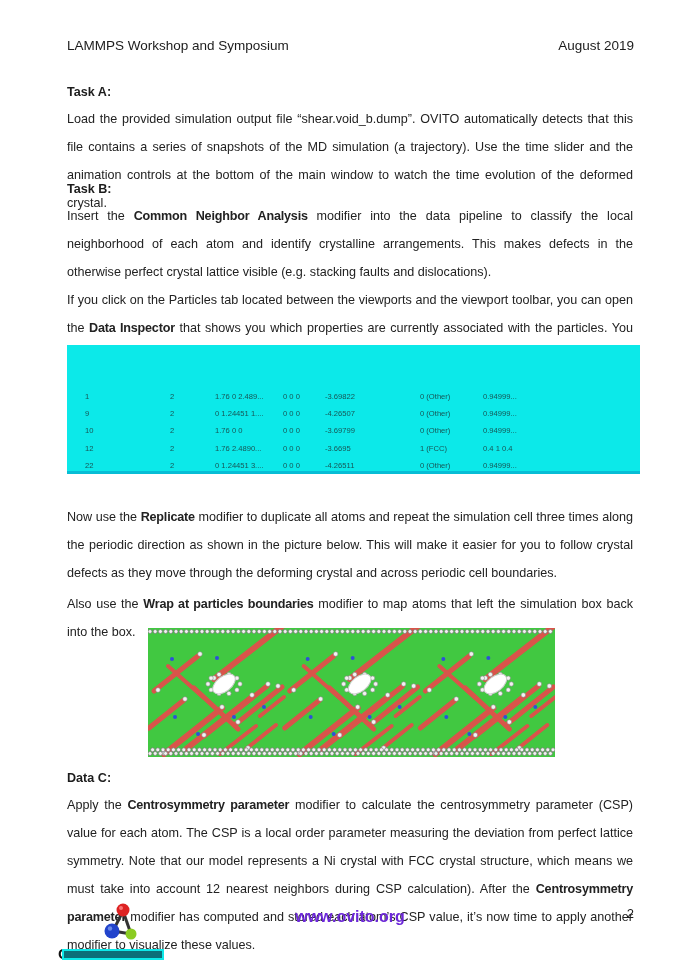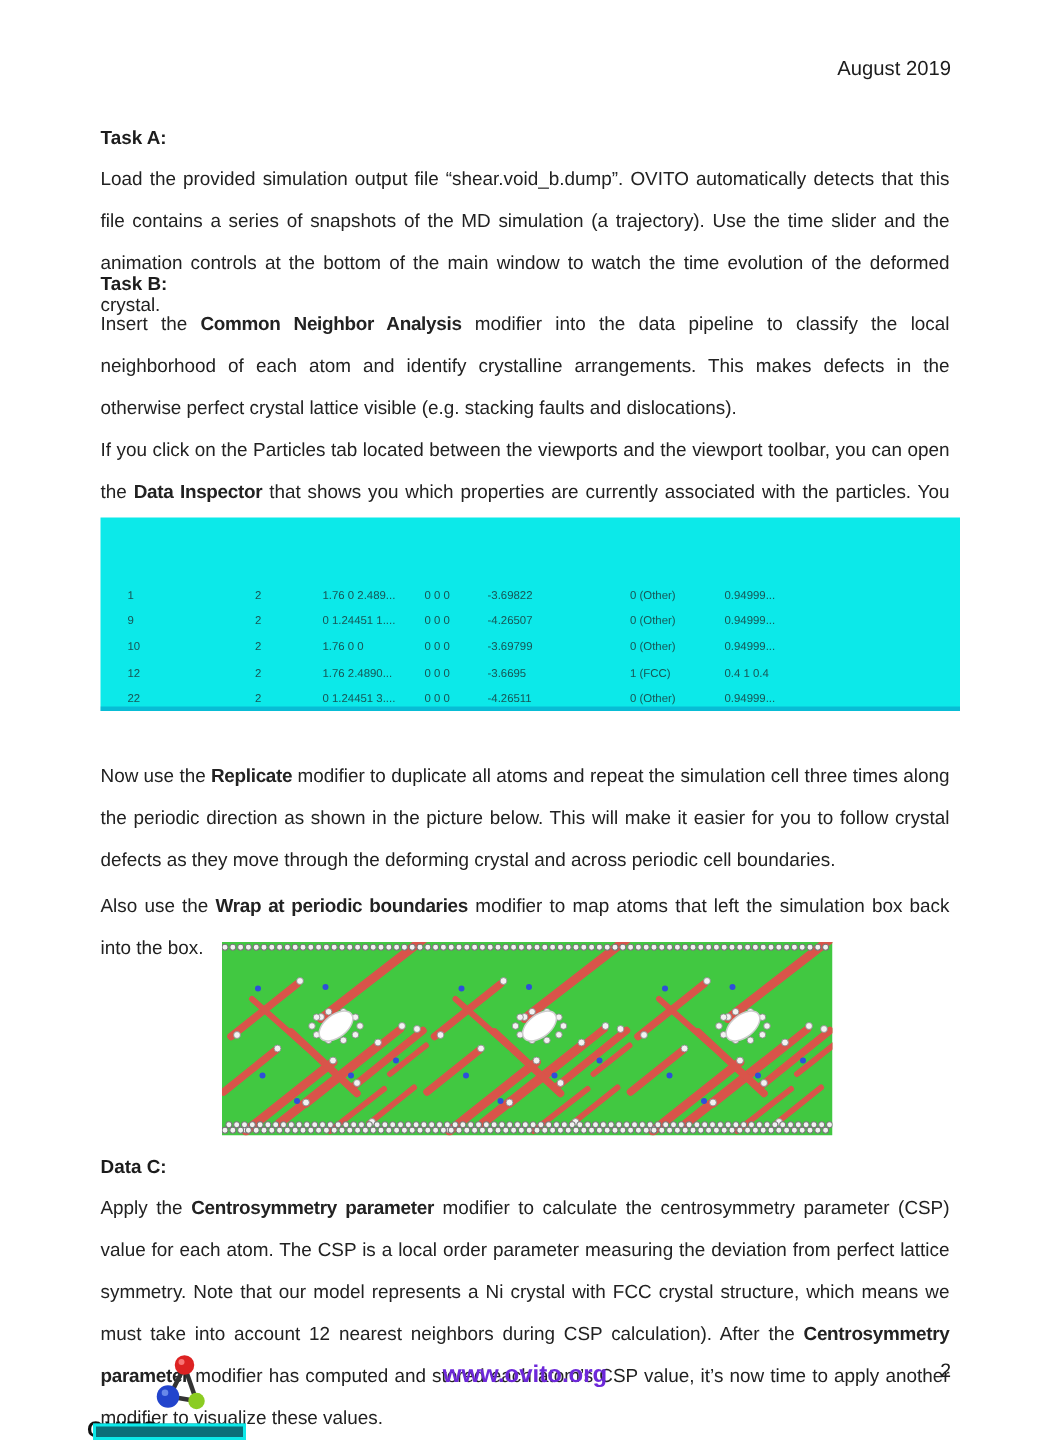--- a/index.html
+++ b/index.html
@@ -31,20 +31,21 @@
         font-size:16px;font-weight:700;color:#6d28d9;}
   .pagenum{position:absolute;right:66px;top:906px;font-size:13px;}
   .cut-frag{position:absolute;left:62px;top:949px;width:102px;height:11px;
         background:#0b6f79;border:2px solid #0ce9e9;box-sizing:border-box;}
 </style>
 </head>
 <body>
 
 <div class="page">
 
+  <div class="hdr-left">LAMMPS Workshop and Symposium</div>
   <div class="hdr-right">August 2019</div>
 
   <div class="h-task" style="top:85px">Task A:</div>
   <div class="para" style="top:105px"><span>Load the provided simulation output file “shear.void_b.dump”. OVITO automatically detects that this file contains a series of snapshots of the MD simulation (a trajectory). Use the time slider and the animation controls at the bottom of the main window to watch the time evolution of the deformed crystal.</span></div>
 
   <div class="h-task" style="top:182px">Task B:</div>
   <div class="para" style="top:202px">
     <p><span>Insert the </span><span class="seg-b">Common Neighbor Analysis</span><span> modifier into the data pipeline to classify the local neighborhood of each atom and identify crystalline arrangements. This makes defects in the otherwise perfect crystal lattice visible (e.g. stacking faults and dislocations).</span></p>
     <p><span>If you click on the Particles tab located between the viewports and the viewport toolbar, you can open the </span><span class="seg-b">Data Inspector</span><span> that shows you which properties are currently associated with the particles. You can see that a new property „Structure Type“ has been created as a result of performing the structure identification with the </span><span class="seg-b">Common Neighbor Analysis</span><span> modifier.</span></p>
   </div>
@@ -93,21 +94,21 @@
           <div class="t-cell">0 1.24451 3....</div>
           <div class="t-cell">0 0 0</div>
           <div class="t-cell">-4.26511</div>
           <div class="t-cell">0 (Other)</div>
           <div class="t-cell">0.94999...</div>
         </div>
       </div>
   </div>
 
   <div class="para" style="top:503px"><span>Now use the </span><span class="seg-b">Replicate</span><span> modifier to duplicate all atoms and repeat the simulation cell three times along the periodic direction as shown in the picture below. This will make it easier for you to follow crystal defects as they move through the deforming crystal and across periodic cell boundaries.</span></div>
-  <div class="para" style="top:590px"><span>Also use the </span><span class="seg-b">Wrap at periodic boundaries</span><span> modifier to map atoms that left the simulation box back into the box.</span></div>
+  <div class="para" style="top:590px"><span>Also use the </span><span class="seg-b">Wrap at particles boundaries</span><span> modifier to map atoms that left the simulation box back into the box.</span></div>
 
   <div class="figure">
     <svg width="407" height="129" viewBox="0 0 407 129" xmlns="http://www.w3.org/2000/svg">
         <rect x="0" y="0" width="407" height="129" fill="#41c841"></rect>
         <line x1="6" y1="63" x2="50" y2="28" stroke="#d9544a" stroke-width="5" stroke-linecap="round"></line>
         <line x1="1" y1="100" x2="36" y2="72" stroke="#d9544a" stroke-width="5" stroke-linecap="round"></line>
         <line x1="16" y1="126" x2="74" y2="80" stroke="#d9544a" stroke-width="6" stroke-linecap="round"></line>
         <line x1="38" y1="121" x2="104" y2="69" stroke="#d9544a" stroke-width="6" stroke-linecap="round"></line>
         <line x1="56" y1="108" x2="119" y2="58" stroke="#d9544a" stroke-width="5" stroke-linecap="round"></line>
         <line x1="66" y1="51" x2="137" y2="-4" stroke="#d9544a" stroke-width="6" stroke-linecap="round"></line>

